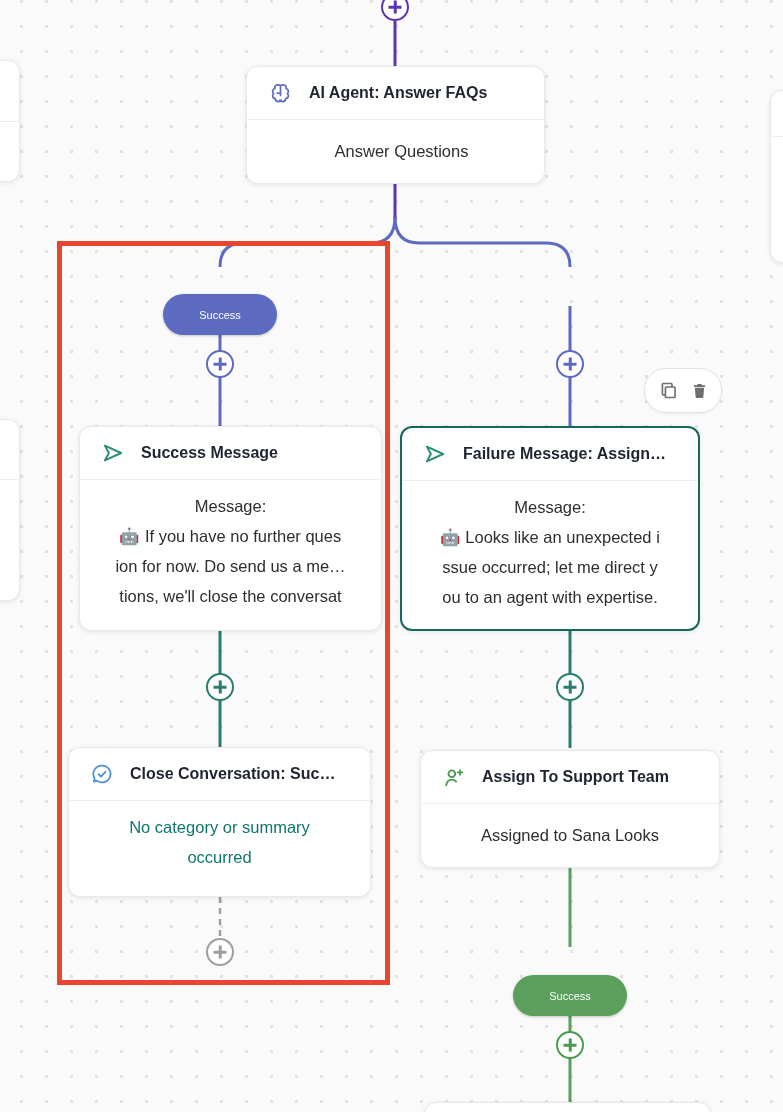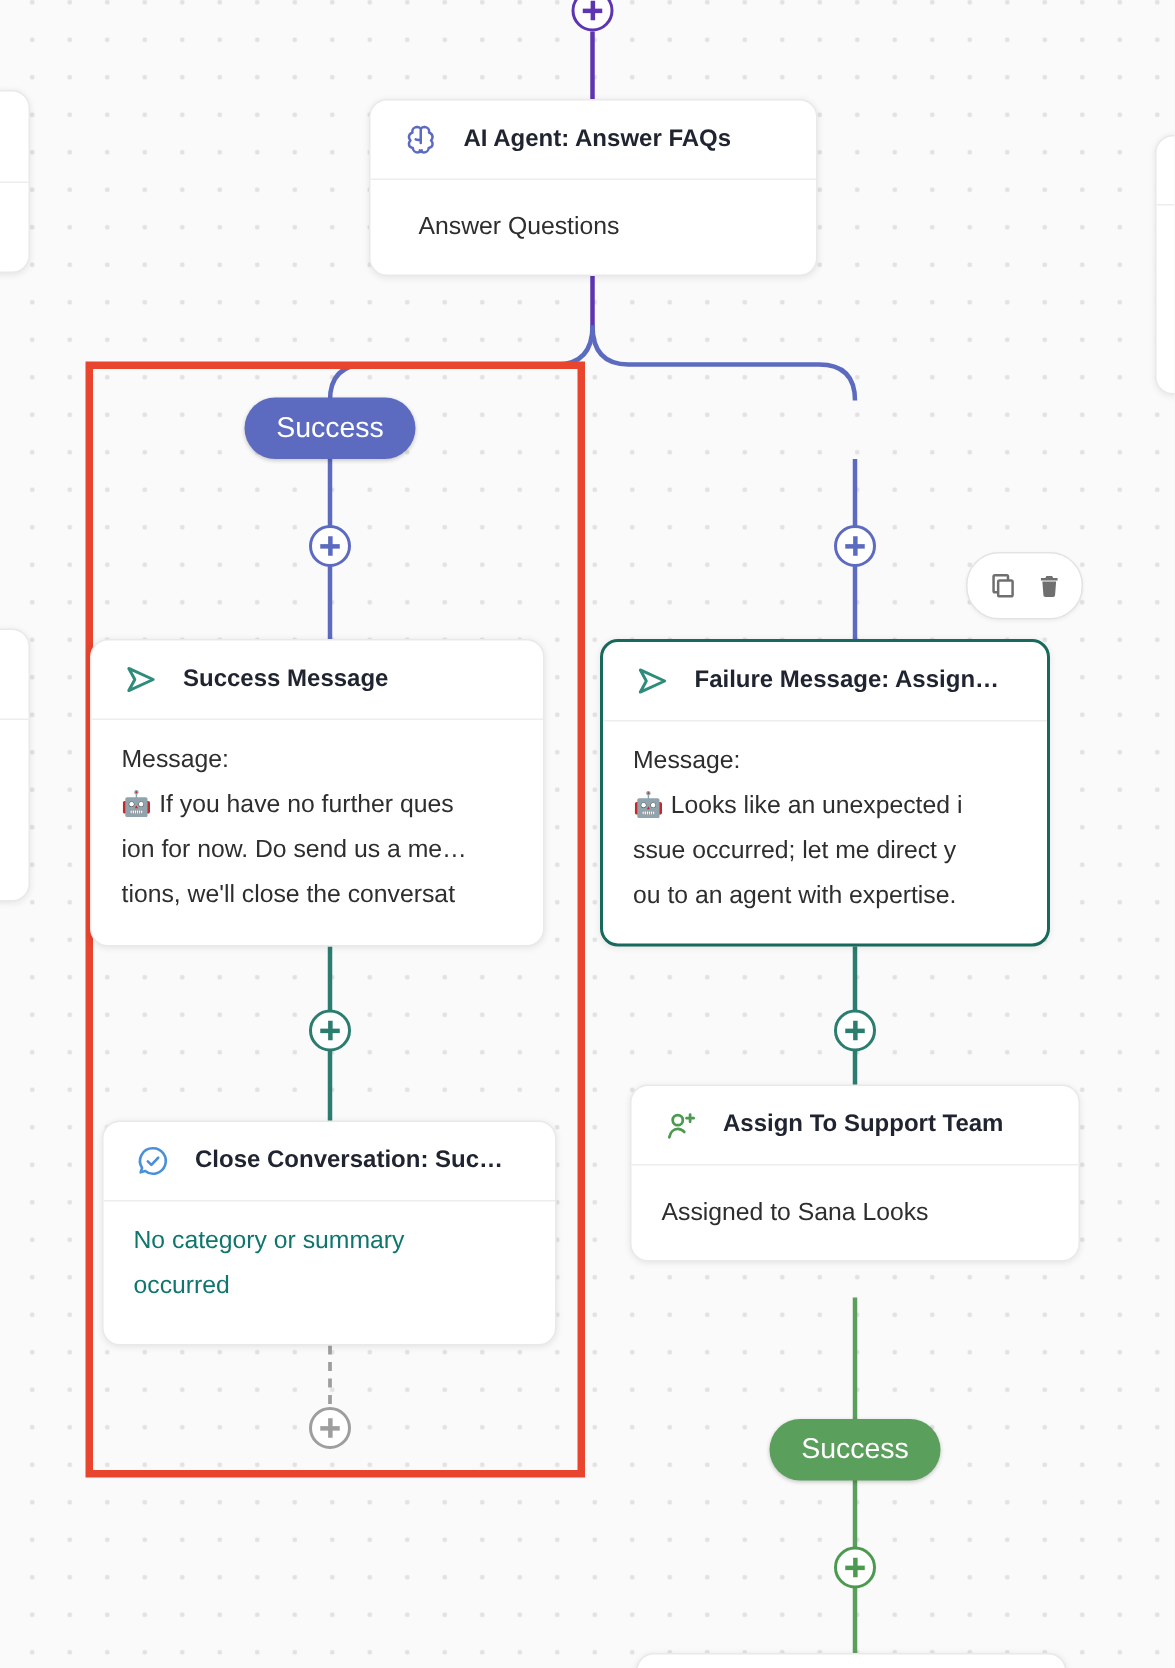--- a/index.html
+++ b/index.html
@@ -1,40 +1,40 @@
 <!DOCTYPE html>
 <html><head>
 <meta charset="utf-8">
 <style>
   html,body{margin:0;padding:0;}
   body{font-family:"Liberation Sans",sans-serif;background:#f2f2f2;}
   .canvas{
     position:relative;width:783px;height:1112px;overflow:hidden;
     background-color:#fafafa;
     background-image:radial-gradient(circle,#e3e1e1 1.6px,transparent 1.7px);
-    background-size:25px 25px;background-position:9px 14px;
+    background-size:25px 25px;background-position:9px 14px;text-align:center;
   }
   .connectors{position:absolute;left:0;top:0;pointer-events:none;}
 
   
   .node{
     position:absolute;background:#fff;border:1px solid #e9e9e9;border-radius:12px;
     box-shadow:0 1px 5px rgba(0,0,0,.09);box-sizing:border-box;
   }
   .node-header{display:flex;align-items:center;gap:15px;height:52px;padding:0 20px;border-bottom:1px solid #ededed;}
   .node-title{font-size:16px;font-weight:700;color:#1f2430;white-space:nowrap;overflow:hidden;}
   .node-body{padding:11px 20px;font-size:16.5px;color:#2e2e2e;line-height:30px;}
   .node-body .italic{}
   .muted{color:#0f766e;}
   .icon{flex:0 0 auto;display:inline-flex;}
 
   
   .pill{
     position:absolute;height:41px;border-radius:21px;display:flex;align-items:center;justify-content:center;
-    color:#fff;font-size:19px;box-shadow:0 1px 3px rgba(0,0,0,.22);cursor:pointer;
+    color:#fff;font-size:11px;box-shadow:0 1px 3px rgba(0,0,0,.22);cursor:pointer;margin-top:29px;
   }
   .pill.indigo{background:#5c6bc0;}
   .pill.green{background:#5a9f5c;}
 
   
   .plus-circle{
     position:absolute;width:28px;height:28px;border-radius:50%;background:#fff;
     border:2.5px solid currentColor;box-sizing:border-box;
   }
   .plus-circle::before,.plus-circle::after{
@@ -136,21 +136,21 @@
     <button class="tool-btn" title="">
       <span class="icon">
         <svg width="19" height="19" viewBox="0 0 24 24" fill="#6f6f6f">
           <path d="M6.2 8.5h11.6l-.9 11.6a1.6 1.6 0 0 1-1.6 1.4H8.7a1.6 1.6 0 0 1-1.6-1.4Z"></path>
           <path d="M9.6 3.8h4.8l.9 1.7H19v2H5v-2h3.7Z"></path>
         </svg>
       </span>
     </button>
   </div>
 
-  <div class="node" style="left:60px;top:426px;width:303px;height:205px;">
+  <div class="node" style="left:79px;top:426px;width:303px;height:205px;">
     <div class="node-header">
       <span class="icon">
         <svg width="26" height="26" viewBox="0 0 24 24" fill="none" stroke="#2e8c7a" stroke-width="1.8" stroke-linejoin="round">
           <path d="M4.5 5.2 19.5 12 4.5 18.8 8.2 12 Z"></path>
         </svg>
       </span>
       <span class="node-title">Success Message</span>
     </div>
     <div class="node-body">
       <div>Message:</div>
@@ -189,21 +189,21 @@
         </svg>
       </span>
       <span class="node-title">Close Conversation: Suc…</span>
     </div>
     <div class="node-body muted">
       <div>No category or summary</div>
       <div>occurred</div>
     </div>
   </div>
 
-  <div class="node" style="left:420px;top:723px;width:300px;height:118px;">
+  <div class="node" style="left:420px;top:750px;width:300px;height:118px;">
     <div class="node-header">
       <span class="icon">
         <svg width="26" height="26" viewBox="0 0 24 24" fill="none" stroke="#4c9a4f" stroke-width="1.7" stroke-linecap="round" stroke-linejoin="round">
           <circle cx="10" cy="9" r="3.1"></circle>
           <path d="M4.8 19.6c.6-3.2 2.7-5.2 5.2-5.2 1.6 0 3 .7 4 1.9"></path>
           <path d="M17.6 5.6v4.4M15.4 7.8h4.4"></path>
         </svg>
       </span>
       <span class="node-title">Assign To Support Team</span>
     </div>

